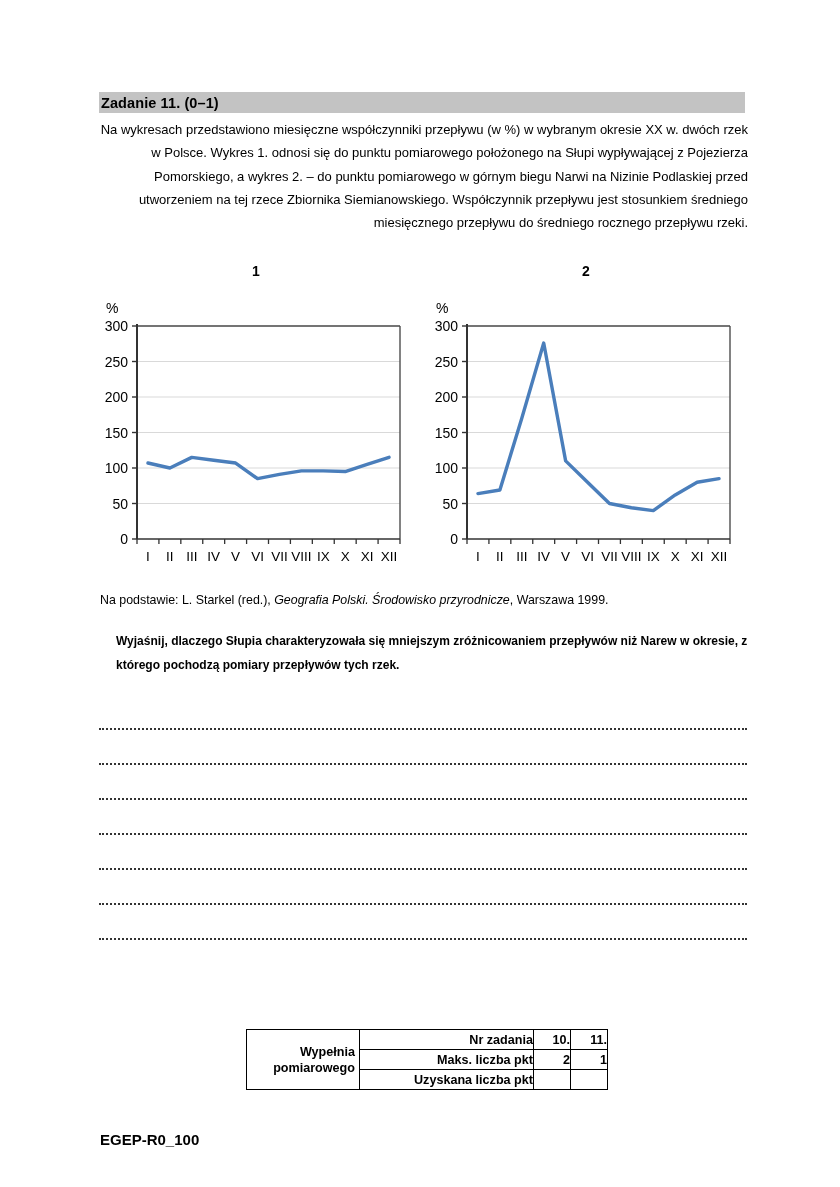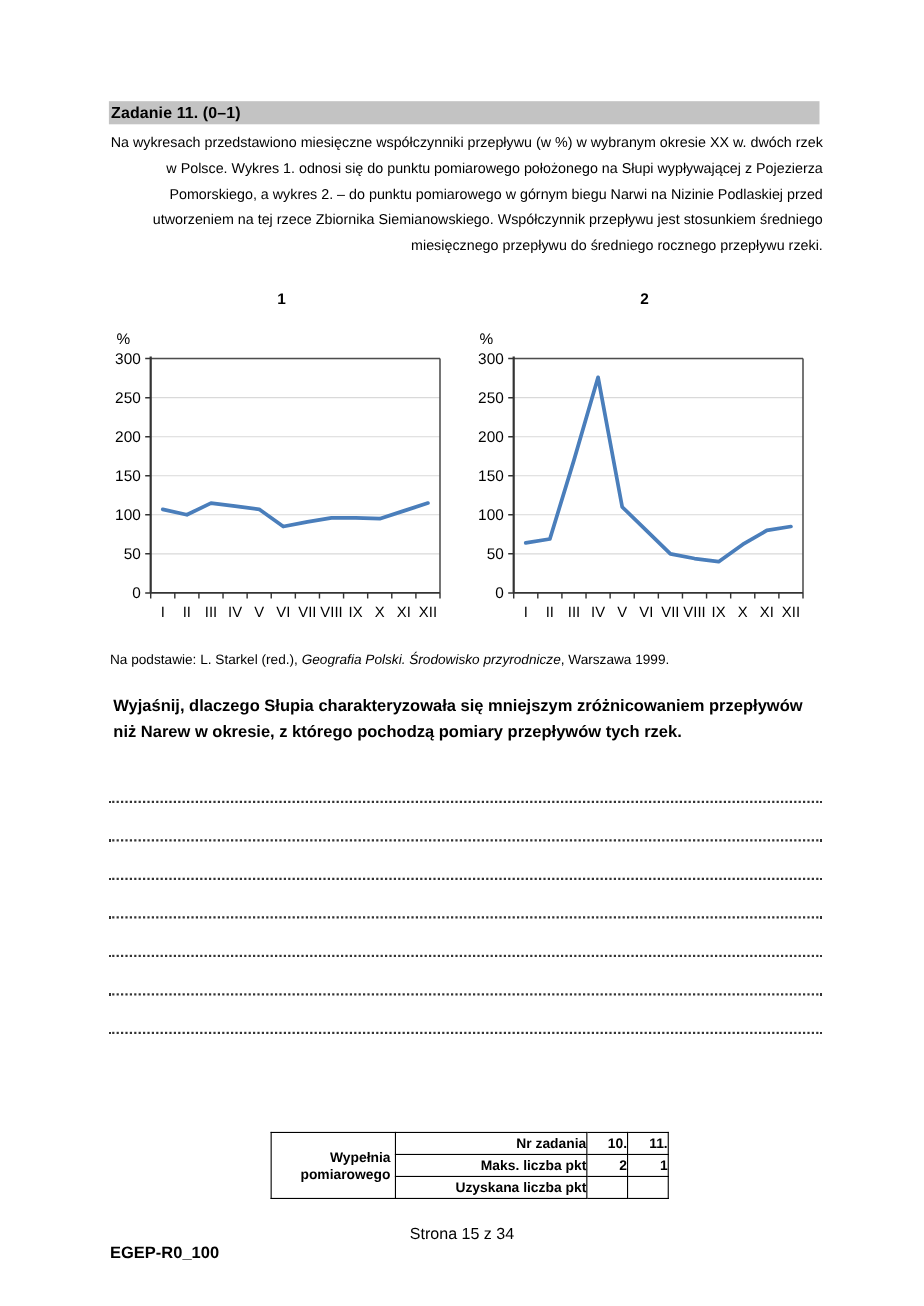--- a/index.html
+++ b/index.html
@@ -93,24 +93,24 @@
     width: 648px;
     font-size: 12.4px;
     text-align: left;
     line-height: 16px;
   }
   .source-line i { font-style: italic; }
 
   
   .question-prompt {
     position: absolute;
-    left: 103px;
+    left: 116px;
     top: 630px;
     width: 648px;
-    font-size: 15px;
+    font-size: 12px;
     font-weight: bold;
     line-height: 23.5px;
   }
 
   
   .answer-lines {
     position: absolute;
     left: 99px;
     top: 695px;
     width: 648px;
@@ -328,15 +328,14 @@
         </tr>
         <tr>
           <td class="cell-rowlabel">Uzyskana liczba pkt</td>
           <td class="cell-empty"></td>
           <td class="cell-empty"></td>
         </tr>
       </tbody>
   </table>
 
   <div class="footer-code">EGEP-R0_100</div>
-  <div class="footer-page">Strona 15 z 34</div>
 
 </div>
 
 </body></html>

